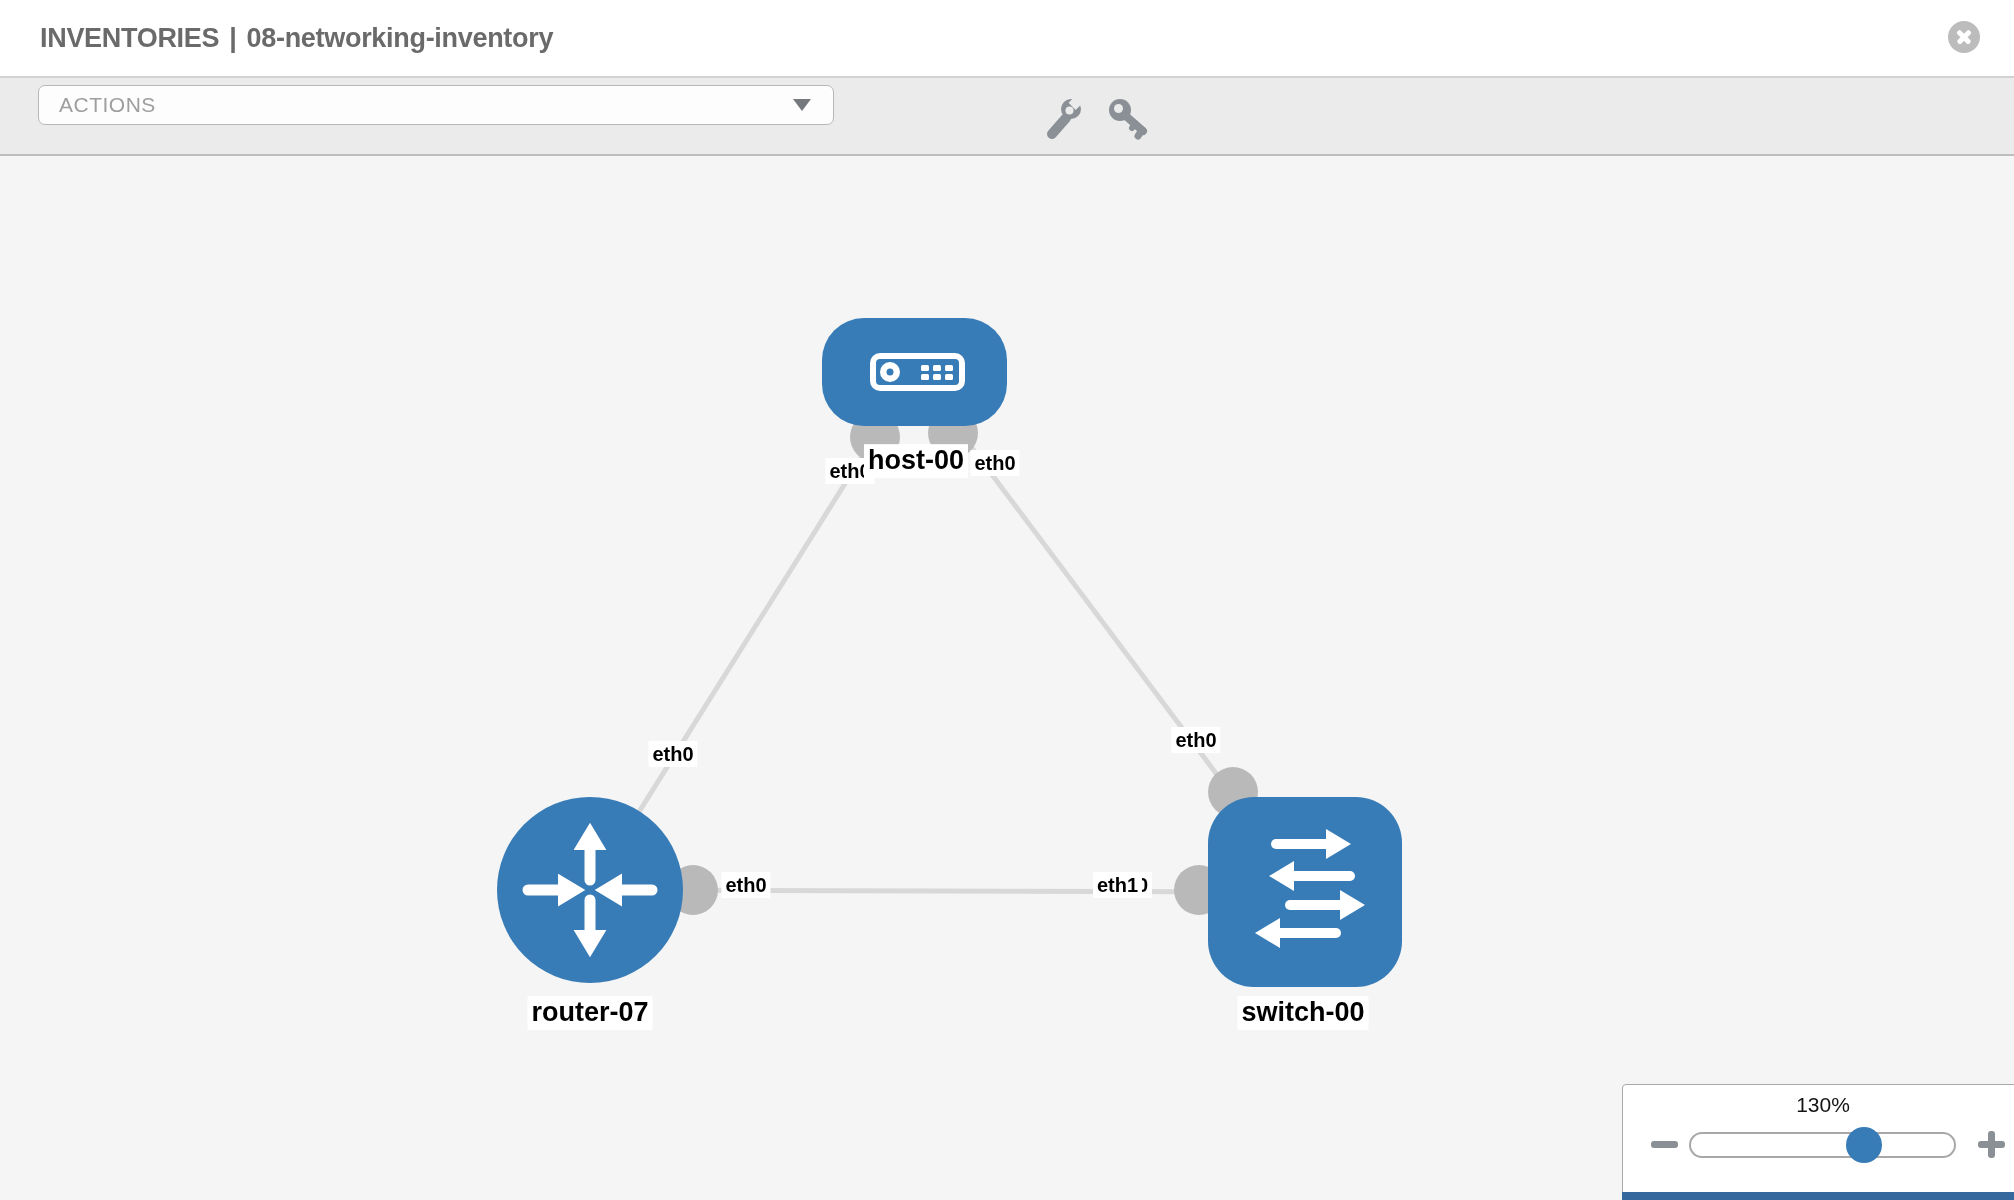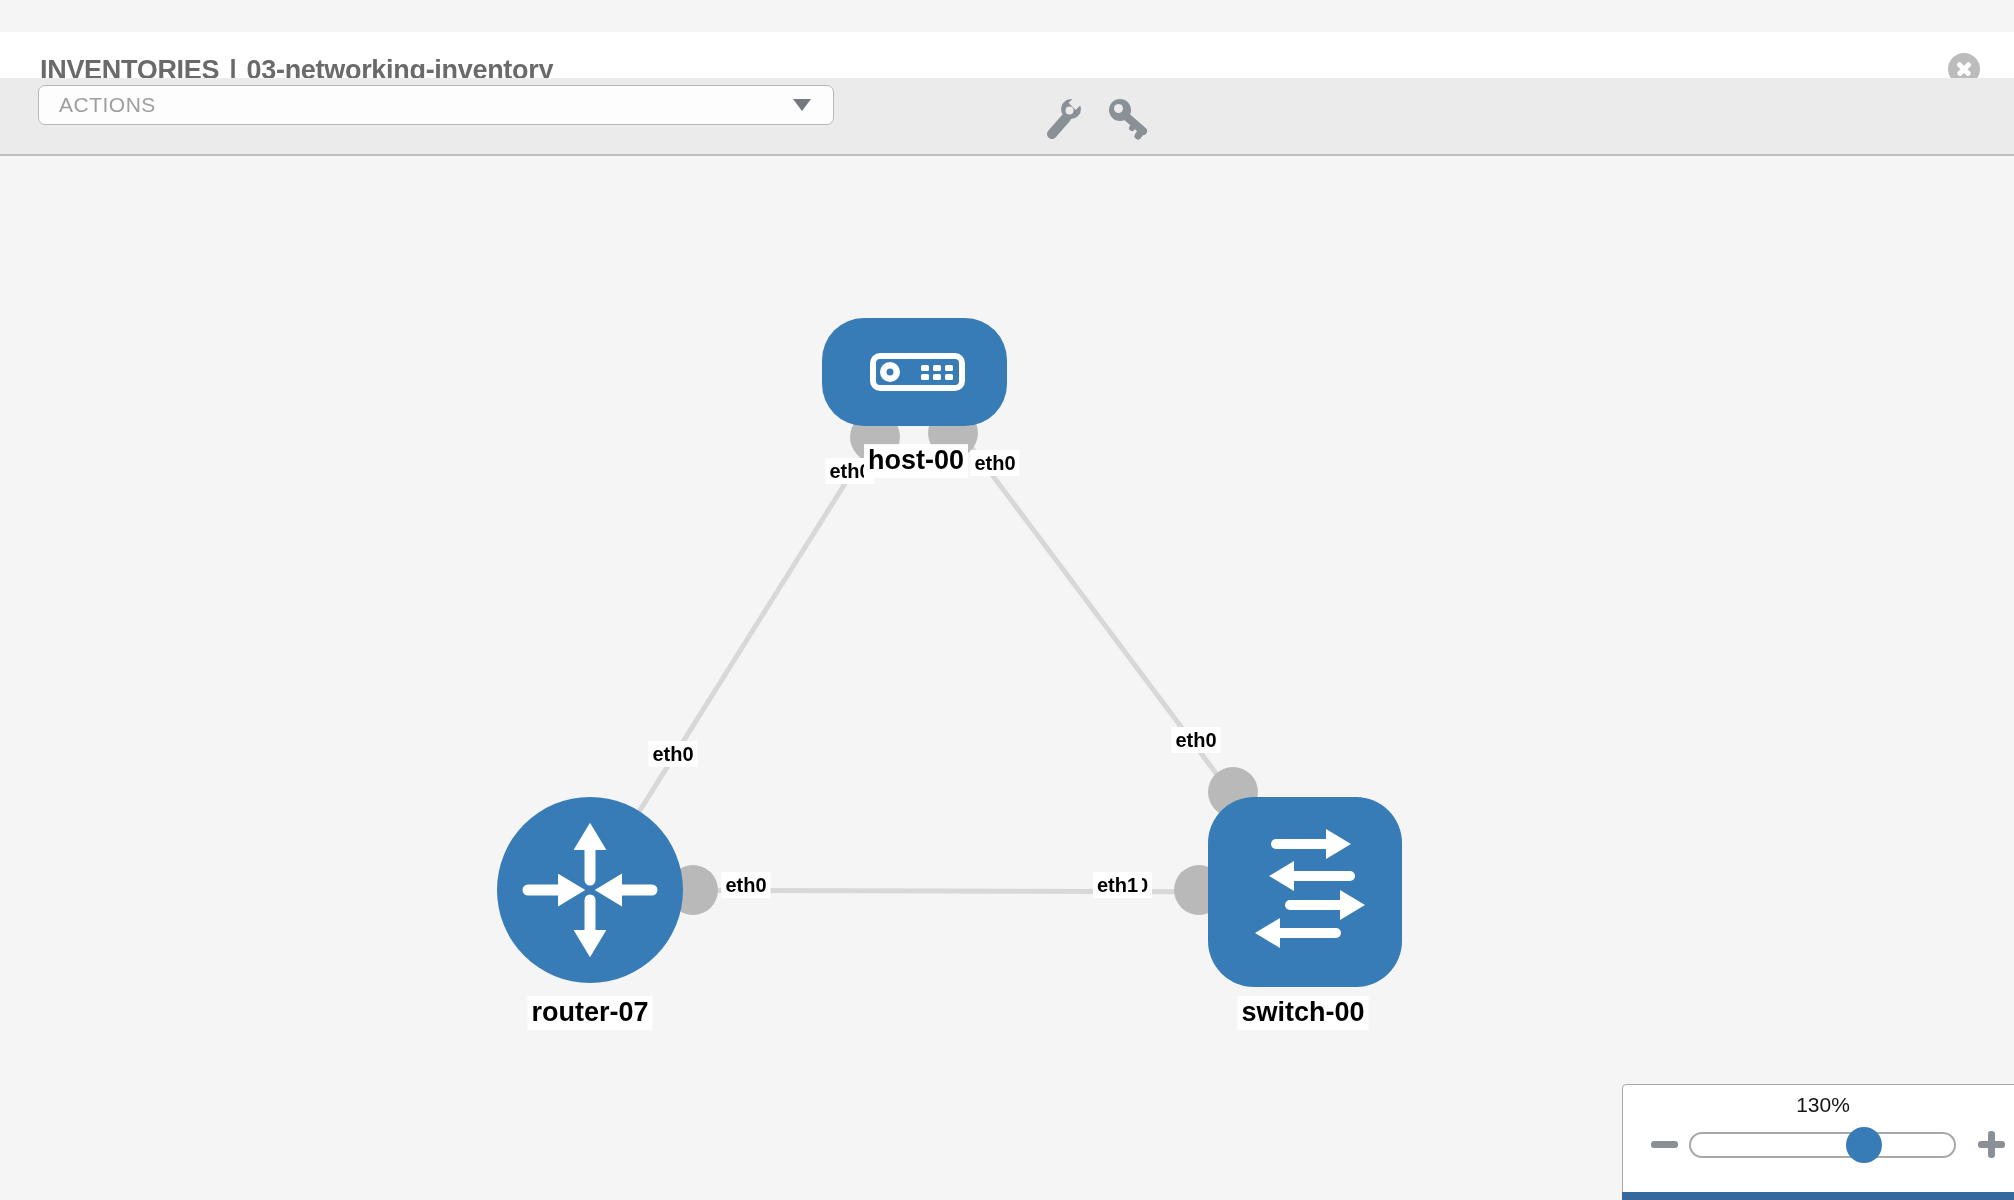--- a/index.html
+++ b/index.html
@@ -3,21 +3,21 @@
 <meta charset="utf-8">
 <style>
   html,body{margin:0;padding:0;}
   body{
     width:2014px;height:1200px;overflow:hidden;position:relative;
     font-family:"Liberation Sans", sans-serif;background:#f5f5f5;
   }
   
   .header{
     position:absolute;left:0;top:0;width:2014px;height:78px;background:#ffffff;
-    border-bottom:2px solid #d2d2d2;box-sizing:border-box;margin-top:32px;
+    border-bottom:2px solid #d2d2d2;box-sizing:border-box;
   }
   .title{
     position:absolute;left:40px;top:50%;transform:translateY(-50%);
     font-size:27px;font-weight:bold;color:#6b6a6a;letter-spacing:-0.3px;
     display:flex;gap:10px;white-space:nowrap;
   }
   .close-btn{
     position:absolute;left:1948px;top:21px;width:32px;height:32px;border-radius:50%;
     background:#bcbcbc;cursor:pointer;
   }
@@ -85,21 +85,21 @@
     position:absolute;left:1622px;top:1192px;width:392px;height:8px;background:#35689d;
   }
 </style>
 </head>
 <body>
 
 <div class="header">
   <div class="title">
     <span>INVENTORIES</span>
     <span>|</span>
-    <span>03-networking-inventory</span>
+    <span>08-networking-inventory</span>
   </div>
   <div class="close-btn">
     <span class="close-x1"></span>
     <span class="close-x2"></span>
   </div>
 </div>
 
 <div class="toolbar">
   <div class="select-box actions-box">
     <span>ACTIONS</span>

